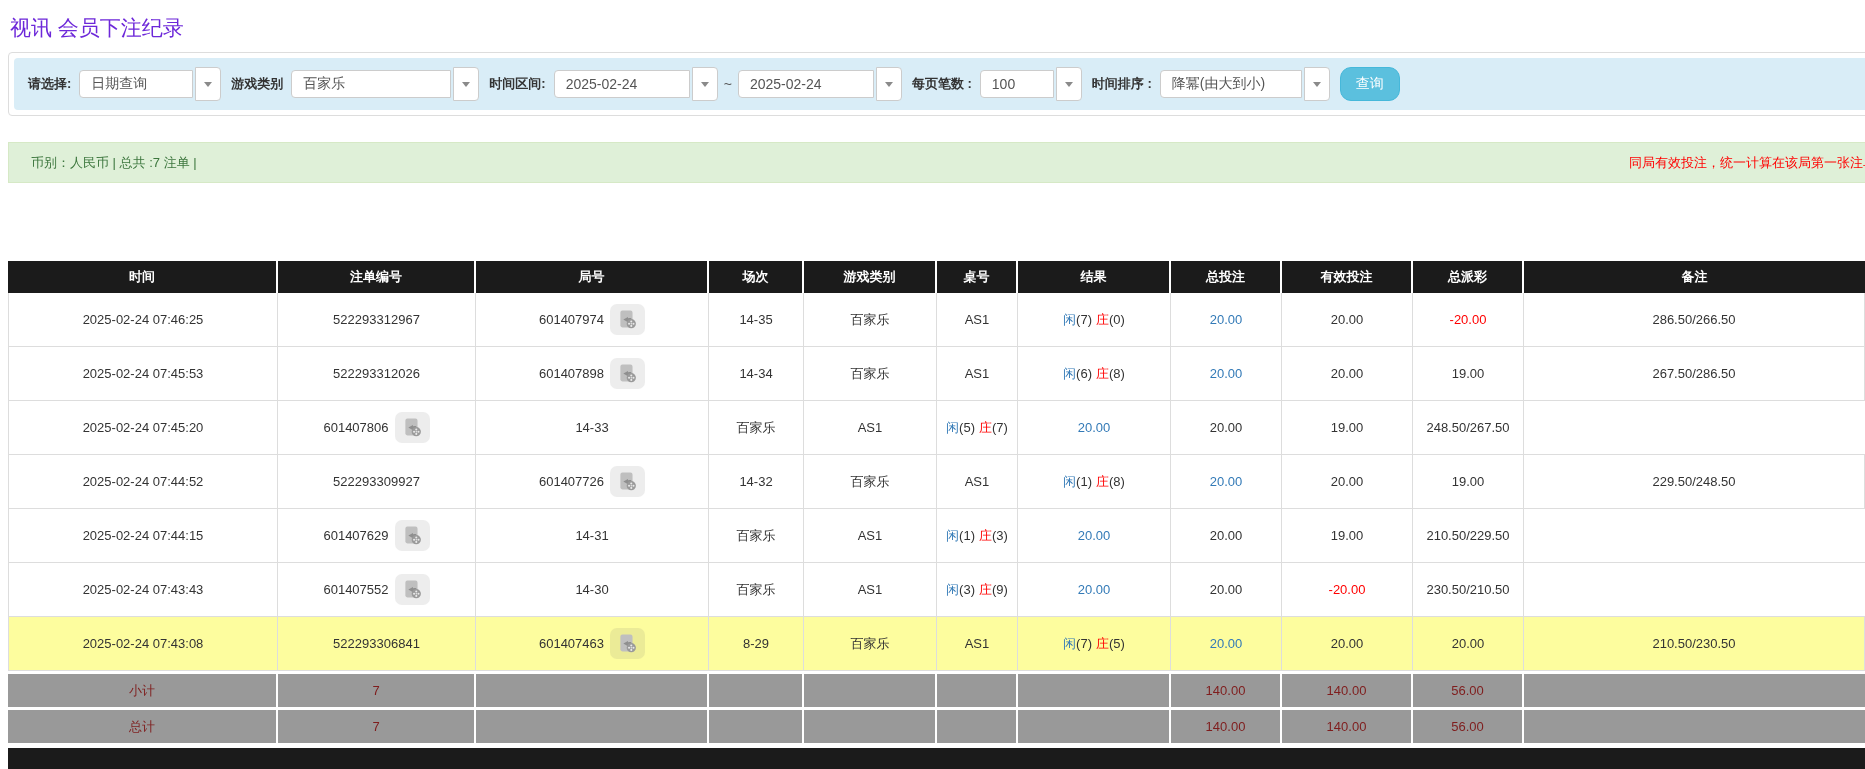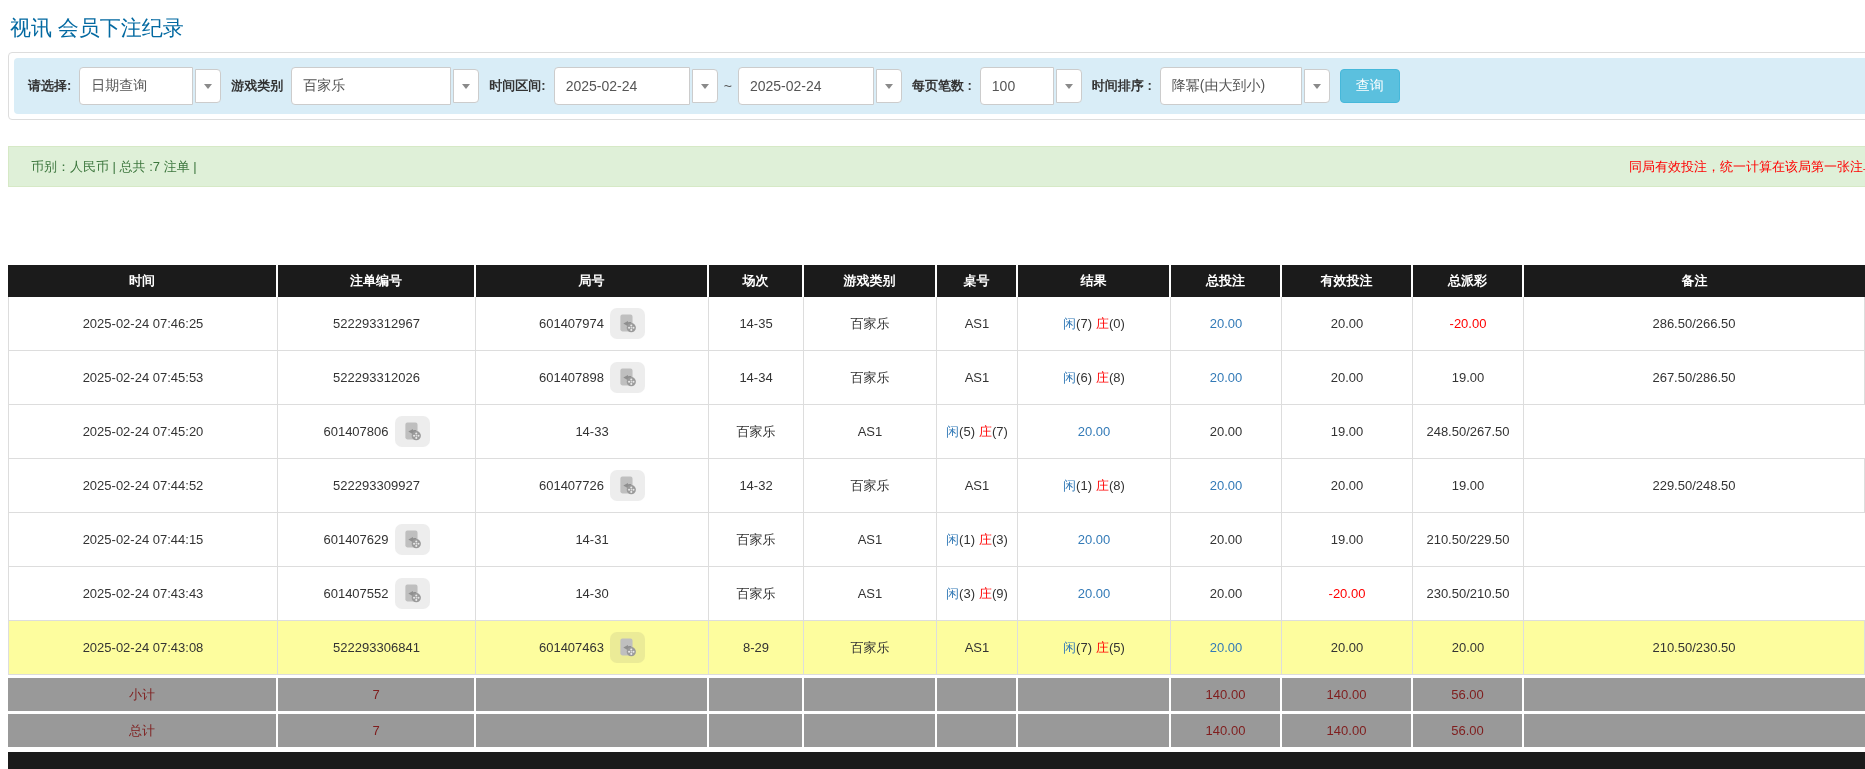--- a/index.html
+++ b/index.html
@@ -7,48 +7,48 @@
   body {
     width:1865px; height:769px; overflow:hidden; background:#fff;
     font-family:"Liberation Sans","DejaVu Sans",sans-serif; color:#333;
     --accent-blue:#5bc0de; --accent-blue-border:#46b8da; --link-blue:#337ab7;
     --neg-red:#ff0000; --green-text:#3c763d; --green-bg:#dff0d8;
     --header-black:#1b1b1b; --summary-gray:#999999; --hl-yellow:#fdfd9e;
   }
   .page { padding-left:8px; }
 
   
-  .page-title { margin:14px 0 0 2px; font-size:21px; font-weight:500; color:#0369a1; }
+  .page-title { margin:14px 0 0 2px; font-size:21px; font-weight:500; color:#6d28d9; }
 
   
   .filter-outer {
     margin-top:10px; margin-right:-14px; background:#fff;
     border:1px solid #ddd; border-radius:4px; padding:5px;
   }
   .filter-bar {
     background:#d9edf7; border-radius:4px; padding:9px 12px;
     display:flex; align-items:center; white-space:nowrap;
   }
   .flabel { font-size:13px; font-weight:bold; color:#333; margin:0 8px 0 10px; }
   .selbox {
-    height:38px; background:#fff; border:1px solid #ccc; border-radius:4px 0 0 4px;
+    height:28px; background:#fff; border:1px solid #ccc; border-radius:4px 0 0 4px;
     display:inline-flex; align-items:center; padding:0 11px; font-size:14px; color:#555;
     cursor:pointer;
   }
   .arrowbox {
     height:34px; width:26px; margin-left:2px; background:#fff; border:1px solid #ccc;
     border-radius:0 4px 4px 0; display:inline-flex; align-items:center; justify-content:center;
     cursor:pointer;
   }
   .caret { width:0; height:0; border-left:4px solid transparent; border-right:4px solid transparent; border-top:5px solid #8a8a8a; }
   .tilde { font-size:14px; color:#555; margin:0 6px; }
   .search-btn {
     height:34px; margin-left:10px; padding:0 15px; font-size:14px; color:#fff;
     background:var(--accent-blue); border:1px solid var(--accent-blue-border);
-    border-radius:4px; cursor:pointer; font-family:inherit;
+    border-radius:11px; cursor:pointer; font-family:inherit;
   }
 
   
   .summary-bar {
     margin-top:26px; margin-right:-14px; height:41px; background:var(--green-bg);
     border:1px solid #d6e9c6; display:flex; align-items:center; position:relative;
     font-size:13px;
   }
   .summary-left { color:var(--green-text); padding-left:22px; }
   .summary-right { color:var(--neg-red); position:absolute; right:2px; }

